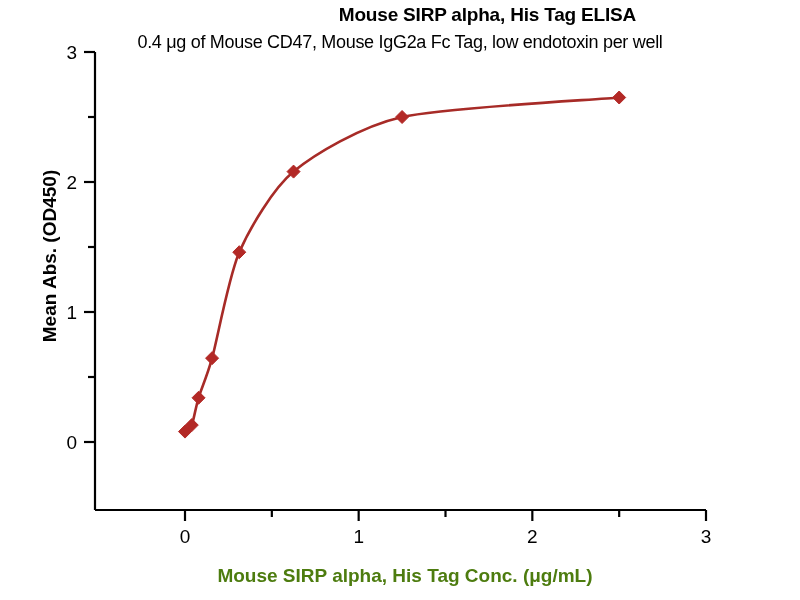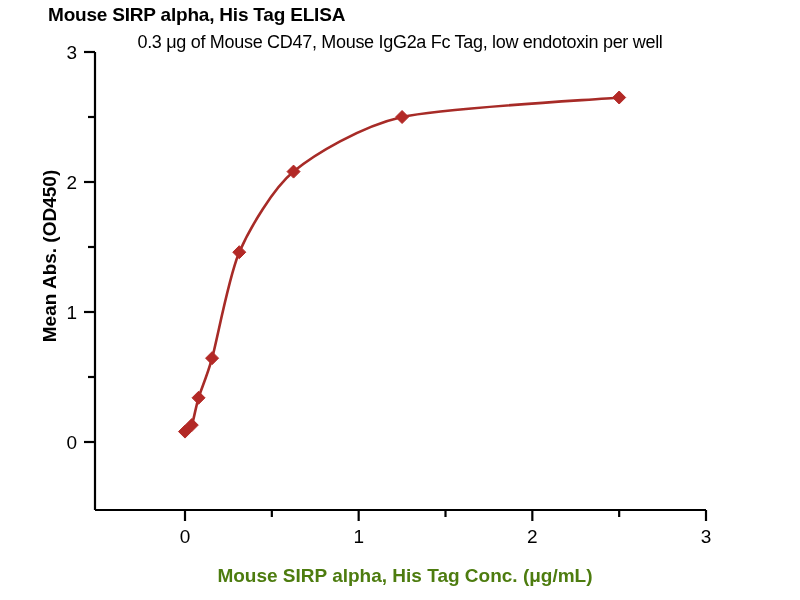--- a/index.html
+++ b/index.html
@@ -19,26 +19,25 @@
     position: relative;
     width: 800px;
     height: 600px;
     background: #ffffff;
   }
   .chart-title {
     position: absolute;
     left: 0;
     top: 4px;
     width: 636px;
-    text-align: left;
+    text-align: right;
     font-size: 19px;
     font-weight: bold;
     letter-spacing: -0.2px;
     color: #000000;
-    padding-left: 48px;
   }
   .chart-subtitle {
     position: absolute;
     left: 0;
     top: 32px;
     width: 800px;
     text-align: center;
     font-size: 18px;
     font-weight: normal;
     letter-spacing: -0.3px;
@@ -78,21 +77,21 @@
     fill: #000000;
   }
 </style>
 </head>
 <body>
 
 <div id="chart-root">
 
   <div class="chart-title">Mouse SIRP alpha, His Tag ELISA</div>
 
-  <div class="chart-subtitle">0.3 μg of Mouse CD47, Mouse IgG2a Fc Tag, low endotoxin per well</div>
+  <div class="chart-subtitle">0.4 μg of Mouse CD47, Mouse IgG2a Fc Tag, low endotoxin per well</div>
 
   <div class="y-axis-label">Mean Abs. (OD450)</div>
 
   <div class="x-axis-label">Mouse SIRP alpha, His Tag Conc. (μg/mL)</div>
 
   <svg id="plot-svg" width="800" height="600">
     <g id="axis-layer">
         <line x1="95" y1="52" x2="95" y2="510" stroke="#000000" stroke-width="2.2"></line>
         <line x1="95" y1="510" x2="706" y2="510" stroke="#000000" stroke-width="2.2"></line>
       </g>

